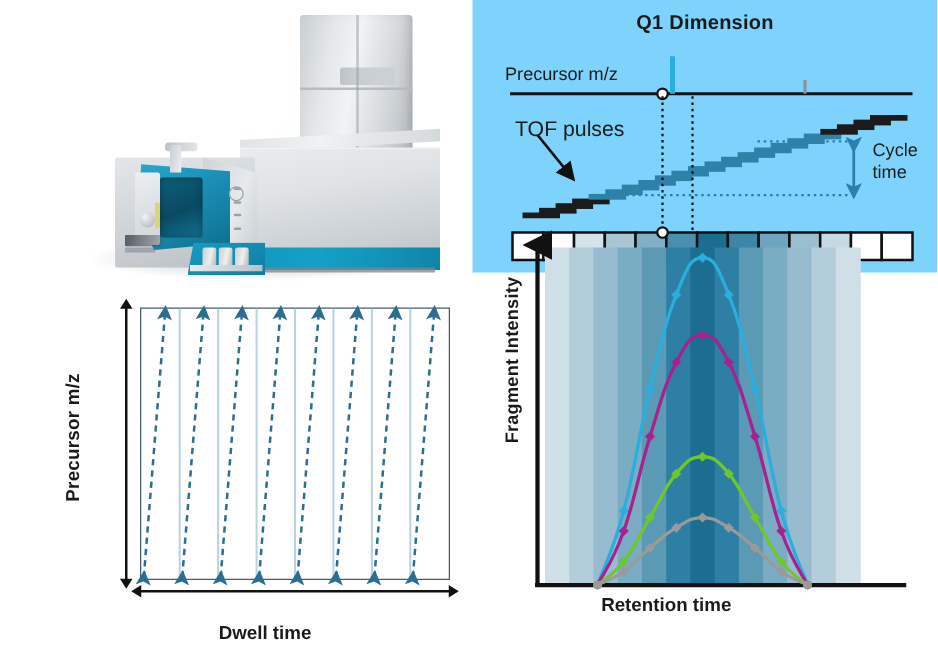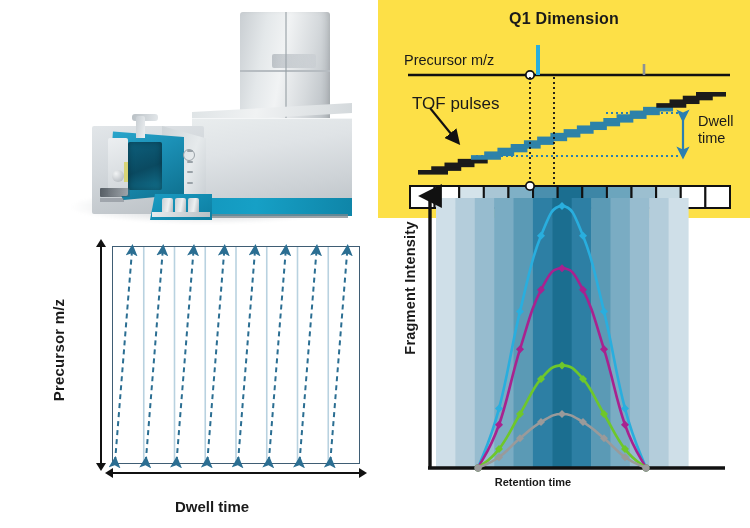--- a/index.html
+++ b/index.html
@@ -91,34 +91,34 @@
     border-left:5px solid transparent;border-right:5px solid transparent;}
   .cyc-yaxis:before{top:-7px;border-bottom:8px solid #111;}
   .cyc-yaxis:after{bottom:-7px;border-top:8px solid #111;}
   .cyc-xaxis{position:absolute;left:60px;top:238px;width:248px;height:2px;background:#111;}
   .cyc-xaxis:before,.cyc-xaxis:after{content:"";position:absolute;top:-4px;width:0;height:0;
     border-top:5px solid transparent;border-bottom:5px solid transparent;}
   .cyc-xaxis:before{left:-7px;border-right:8px solid #111;}
   .cyc-xaxis:after{right:-7px;border-left:8px solid #111;}
 
   
-  #panel-q1{position:absolute;left:378px;top:0px;width:372px;height:218px;background:#fde047;}
+  #panel-q1{position:absolute;left:378px;top:0px;width:372px;height:218px;background:#7dd3fc;}
   .q1-title{position:absolute;left:0;top:10px;width:372px;text-align:center;
     font-size:16px;font-weight:700;letter-spacing:.2px;}
   .q1-prec-label{position:absolute;left:26px;top:52px;font-size:14.5px;font-weight:400;}
   .q1-tof-label{position:absolute;left:34px;top:94px;font-size:17px;font-weight:400;}
   .q1-dwell-label{position:absolute;left:320px;top:113px;font-size:14.5px;line-height:17px;font-weight:400;}
 
   
   #panel-chrom{position:absolute;left:378px;top:180px;width:372px;height:348px;}
   .ch-ylabel{position:absolute;left:24px;top:108px;width:180px;
     transform:rotate(-90deg) translate(-50%,0);transform-origin:left top;
     font-size:14.5px;font-weight:700;text-align:center;letter-spacing:.2px;}
   .ch-xlabel{position:absolute;left:30px;top:296px;width:250px;text-align:center;
-    font-size:11px;font-weight:700;}
+    font-size:15px;font-weight:700;}
 </style>
 </head>
 <body>
 
 <div class="fig">
 
   <div id="panel-instrument">
     <div class="instr-stage">
       <div class="instr-shadow"></div>
       <div class="tower"></div>
@@ -183,21 +183,21 @@
     <div class="cyc-yaxis"></div>
     <div class="cyc-xaxis"></div>
     <div class="cyc-xlabel">Dwell time</div>
   </div>
 
   <div id="panel-q1">
     <div class="q1-title">Q1 Dimension</div>
     <div class="q1-prec-label">Precursor m/z</div>
     <div class="q1-tof-label">TOF pulses</div>
     <div class="q1-dwell-label">
-      <span>Dwell</span><br>
+      <span>Cycle</span><br>
       <span>time</span>
     </div>
     <svg id="q1-svg" width="372" height="218" viewBox="0 0 372 218" style="position:absolute;left:0;top:0;overflow:visible">
         <line x1="30" y1="75" x2="352" y2="75" stroke="#111" stroke-width="2.4"></line>
         <line x1="160" y1="75" x2="160" y2="45" stroke="#29aede" stroke-width="4"></line>
         <circle cx="152" cy="75" r="4.2" fill="#fff" stroke="#111" stroke-width="1.8"></circle>
         <line x1="266" y1="75" x2="266" y2="64" stroke="#8c9196" stroke-width="2.6"></line>
         <rect x="40" y="170" width="30" height="4.6" fill="#1b1b1b"></rect>
         <rect x="53.23809523809524" y="166.28571428571428" width="30" height="4.6" fill="#1b1b1b"></rect>
         <rect x="66.47619047619048" y="162.57142857142858" width="30" height="4.6" fill="#1b1b1b"></rect>

